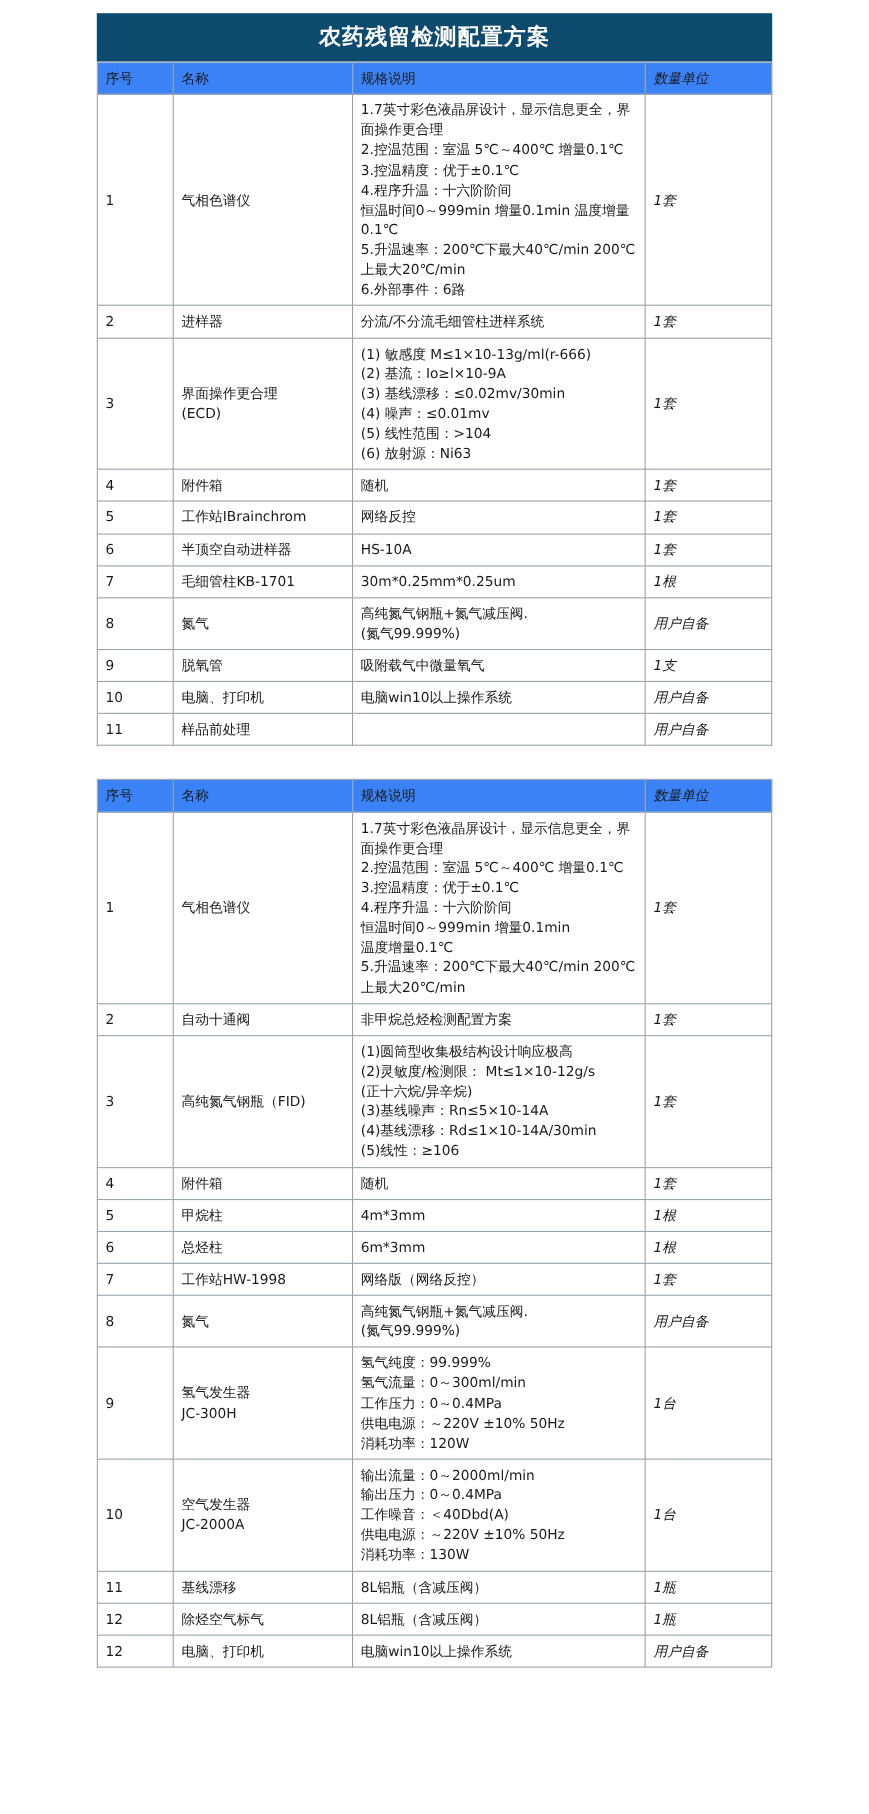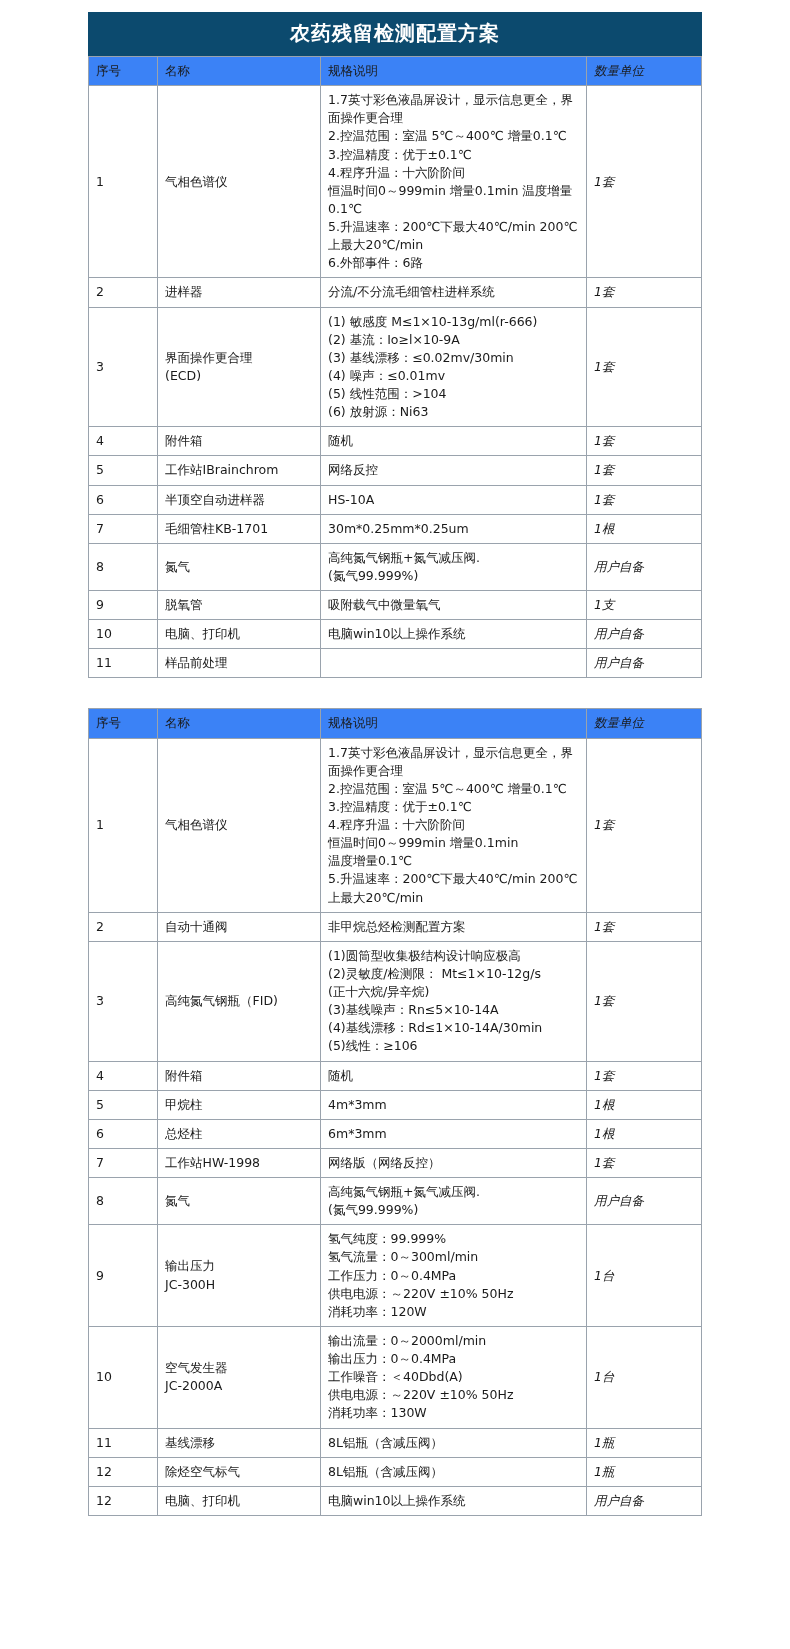--- a/index.html
+++ b/index.html
@@ -233,21 +233,21 @@
         </tr>
         <tr>
           <td class="c-idx">8</td>
           <td class="c-name">氮气</td>
           <td class="c-spec">高纯氮气钢瓶+氮气减压阀.
 (氮气99.999%)</td>
           <td class="c-unit">用户自备</td>
         </tr>
         <tr>
           <td class="c-idx">9</td>
-          <td class="c-name">输出压力
+          <td class="c-name">氢气发生器
 JC-300H</td>
           <td class="c-spec">氢气纯度：99.999%
 氢气流量：0～300ml/min
 工作压力：0～0.4MPa
 供电电源：～220V ±10% 50Hz
 消耗功率：120W</td>
           <td class="c-unit">1台</td>
         </tr>
         <tr>
           <td class="c-idx">10</td>

